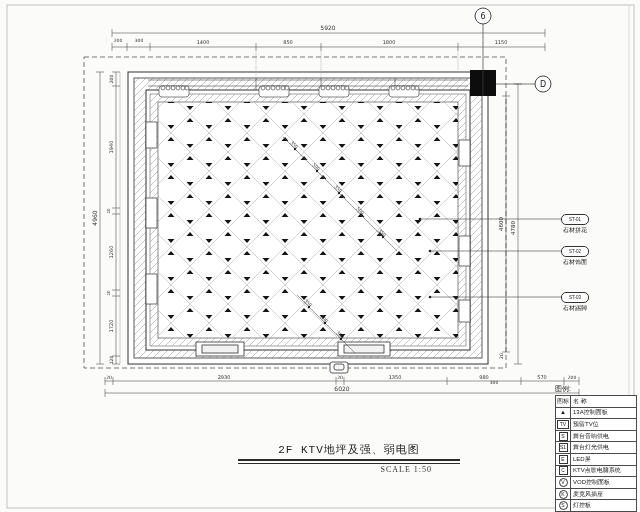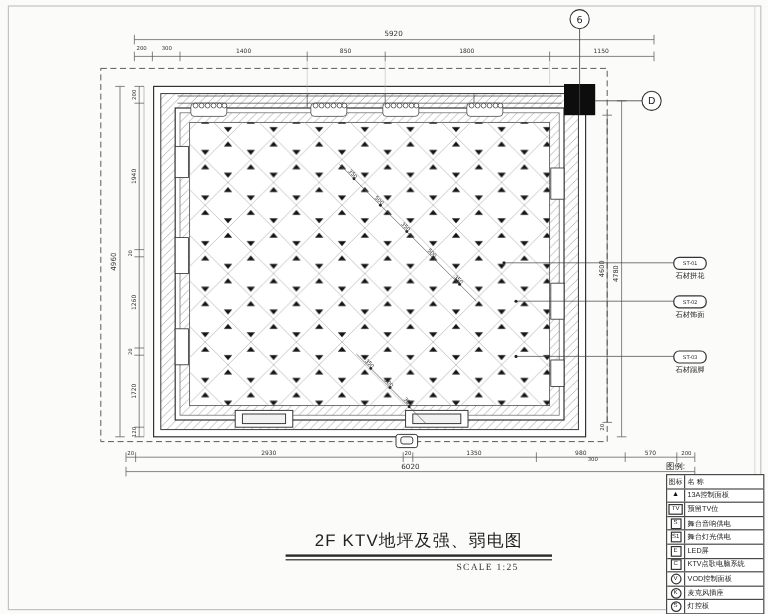--- a/index.html
+++ b/index.html
@@ -8,22 +8,22 @@
     background:#fbfbfa;
     font-family:"Liberation Sans", sans-serif;
     color:#2d2d2d;
   }
   .abs{position:absolute;}
   svg text{font-family:"DejaVu Sans", sans-serif;}
 
   
   #title-block{left:238px;top:442px;width:222px;text-align:center;}
   #title-text{
-    font-family:Liberation Sans, sans-serif;
-    font-size:14px;letter-spacing:1px;color:#222;white-space:nowrap;
+    font-family:Liberation Mono, monospace;
+    font-size:11px;letter-spacing:1px;color:#222;white-space:nowrap;
   }
   .rule-thick{height:0;border-top:2px solid #2b2b2b;margin-top:2px;}
   .rule-thin{height:0;border-top:1px solid #2b2b2b;margin-top:2px;}
   #scale-text{
     font-family:"Liberation Serif", serif;
     font-size:8px;color:#333;text-align:right;padding-right:28px;margin-top:1px;
     letter-spacing:1px;
   }
 
   
@@ -297,21 +297,21 @@
 </div>
 <div class="abs callout" style="left:552px;top:292px">
   <div class="pill">ST-03</div>
   <div class="callout-label">石材踢脚</div>
 </div>
 
 <div class="abs" id="title-block">
   <div id="title-text">2F KTV地坪及强、弱电图</div>
   <div class="rule-thick"></div>
   <div class="rule-thin"></div>
-  <div id="scale-text">SCALE 1:25</div>
+  <div id="scale-text">SCALE 1:50</div>
 </div>
 
 <div class="abs" id="legend">
   <div id="legend-title">图例:</div>
   <div id="legend-table">
     <div class="lg-row">
       <div class="lg-ico" style="font-size:6px">图标</div>
       <div class="lg-name">名  称</div>
     </div>
     <div class="lg-row">

